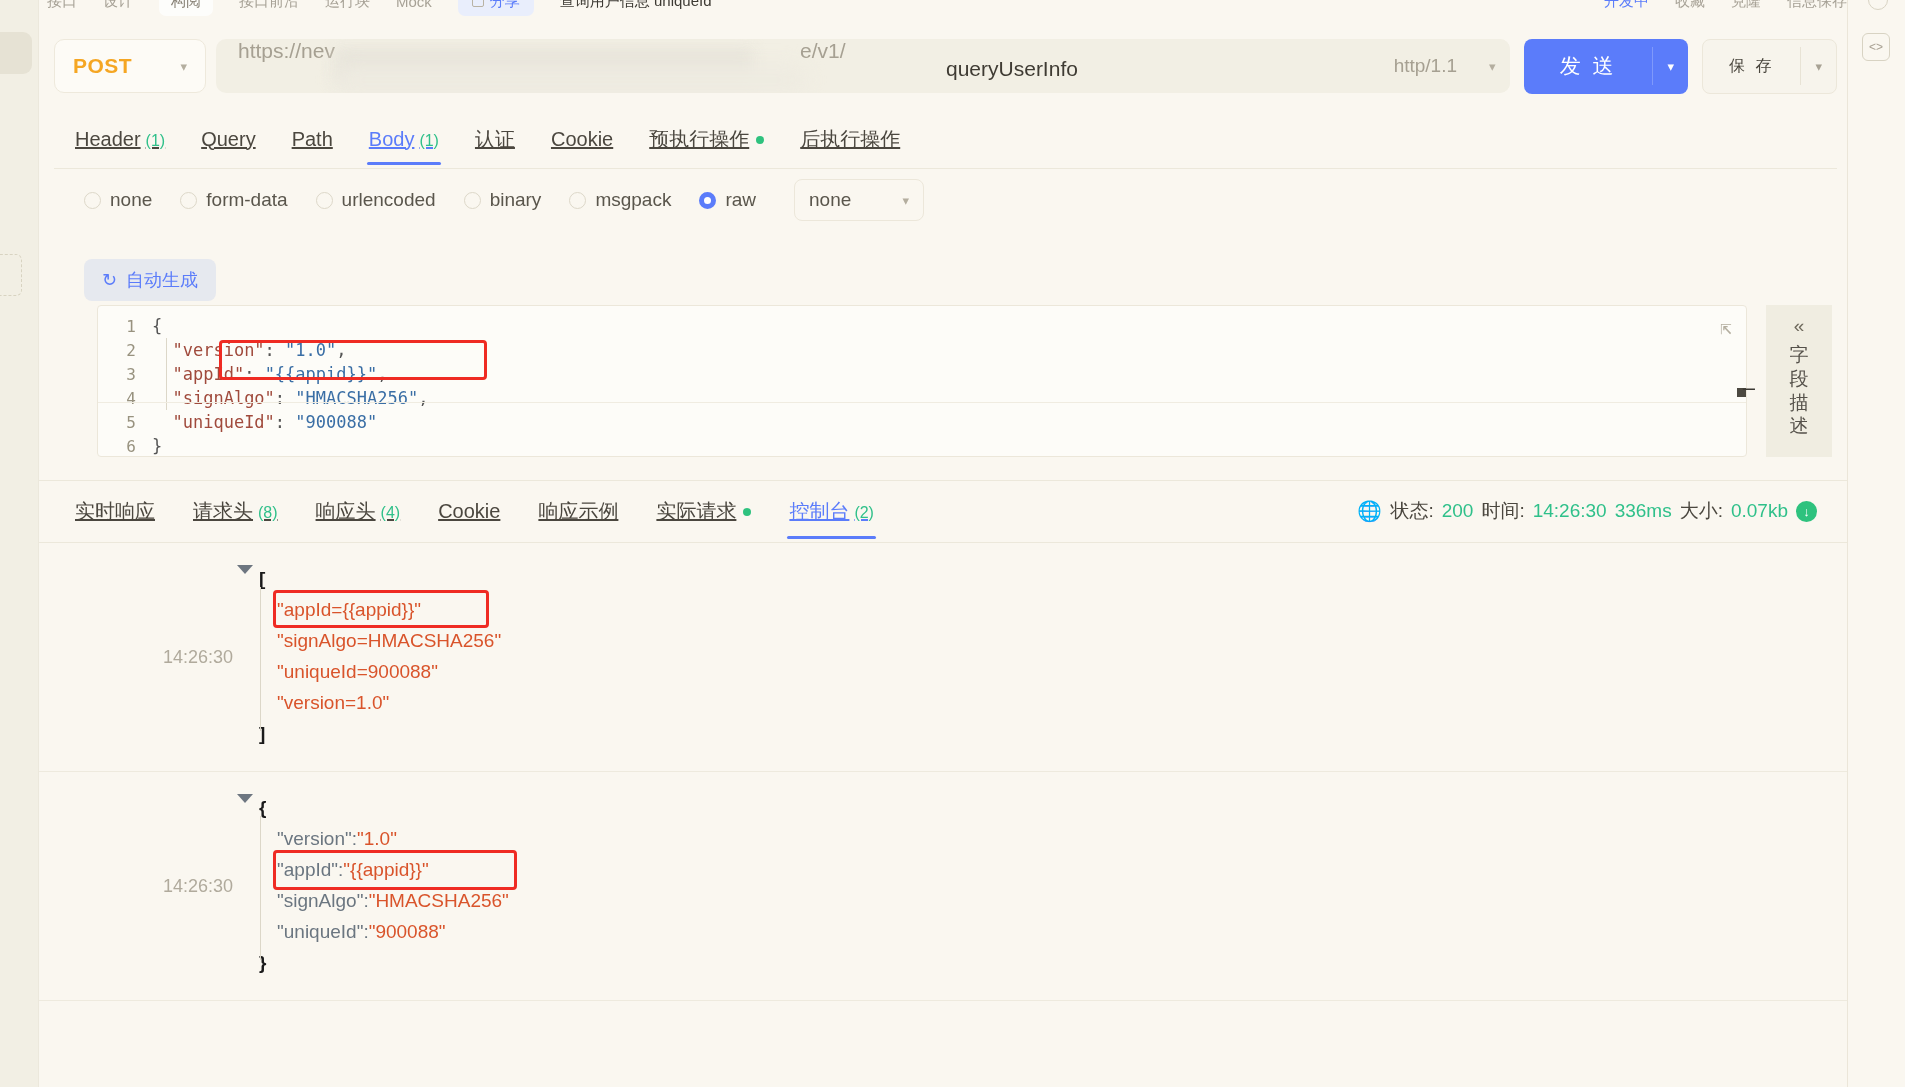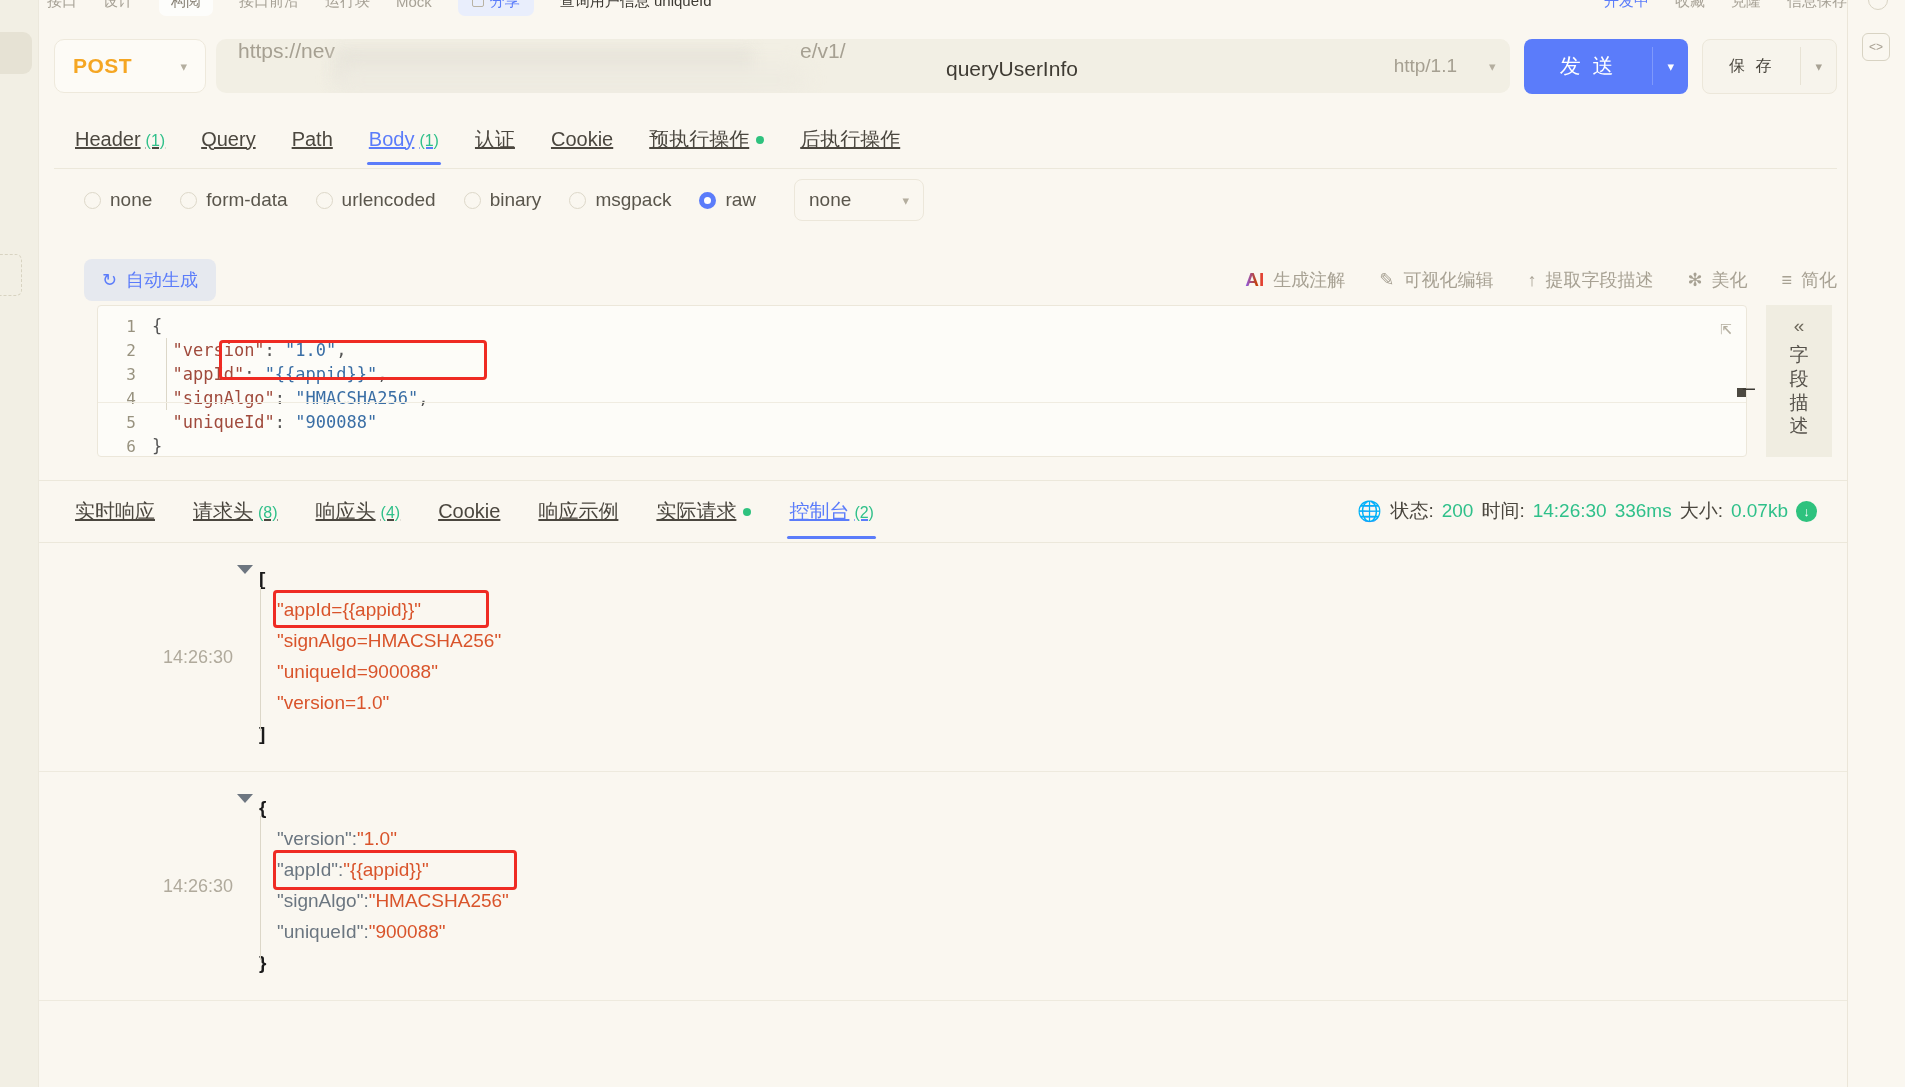--- a/index.html
+++ b/index.html
@@ -353,42 +353,20 @@
         <span>none</span>
         <span class="chev">▾</span>
       </div>
     </div>
 
     <div class="ed-toolbar">
       <div class="gen-btn">
         <span>↻</span>
         <span>自动生成</span>
       </div>
-      <div class="tb-right">
-        <div class="it">
-          <span class="ai-glyph">AI</span>
-          <span>生成注解</span>
-        </div>
-        <div class="it">
-          <span>✎</span>
-          <span>可视化编辑</span>
-        </div>
-        <div class="it">
-          <span>↑</span>
-          <span>提取字段描述</span>
-        </div>
-        <div class="it">
-          <span>✻</span>
-          <span>美化</span>
-        </div>
-        <div class="it">
-          <span>≡</span>
-          <span>简化</span>
-        </div>
-      </div>
     </div>
 
     <div class="editor">
       <div class="fold-rail"></div>
       <div class="ed-lines">
         <div class="ed-line">
             <span class="ln">1</span>
             <span class="code"><span class="p">{</span></span>
           </div>
         <div class="ed-line">

